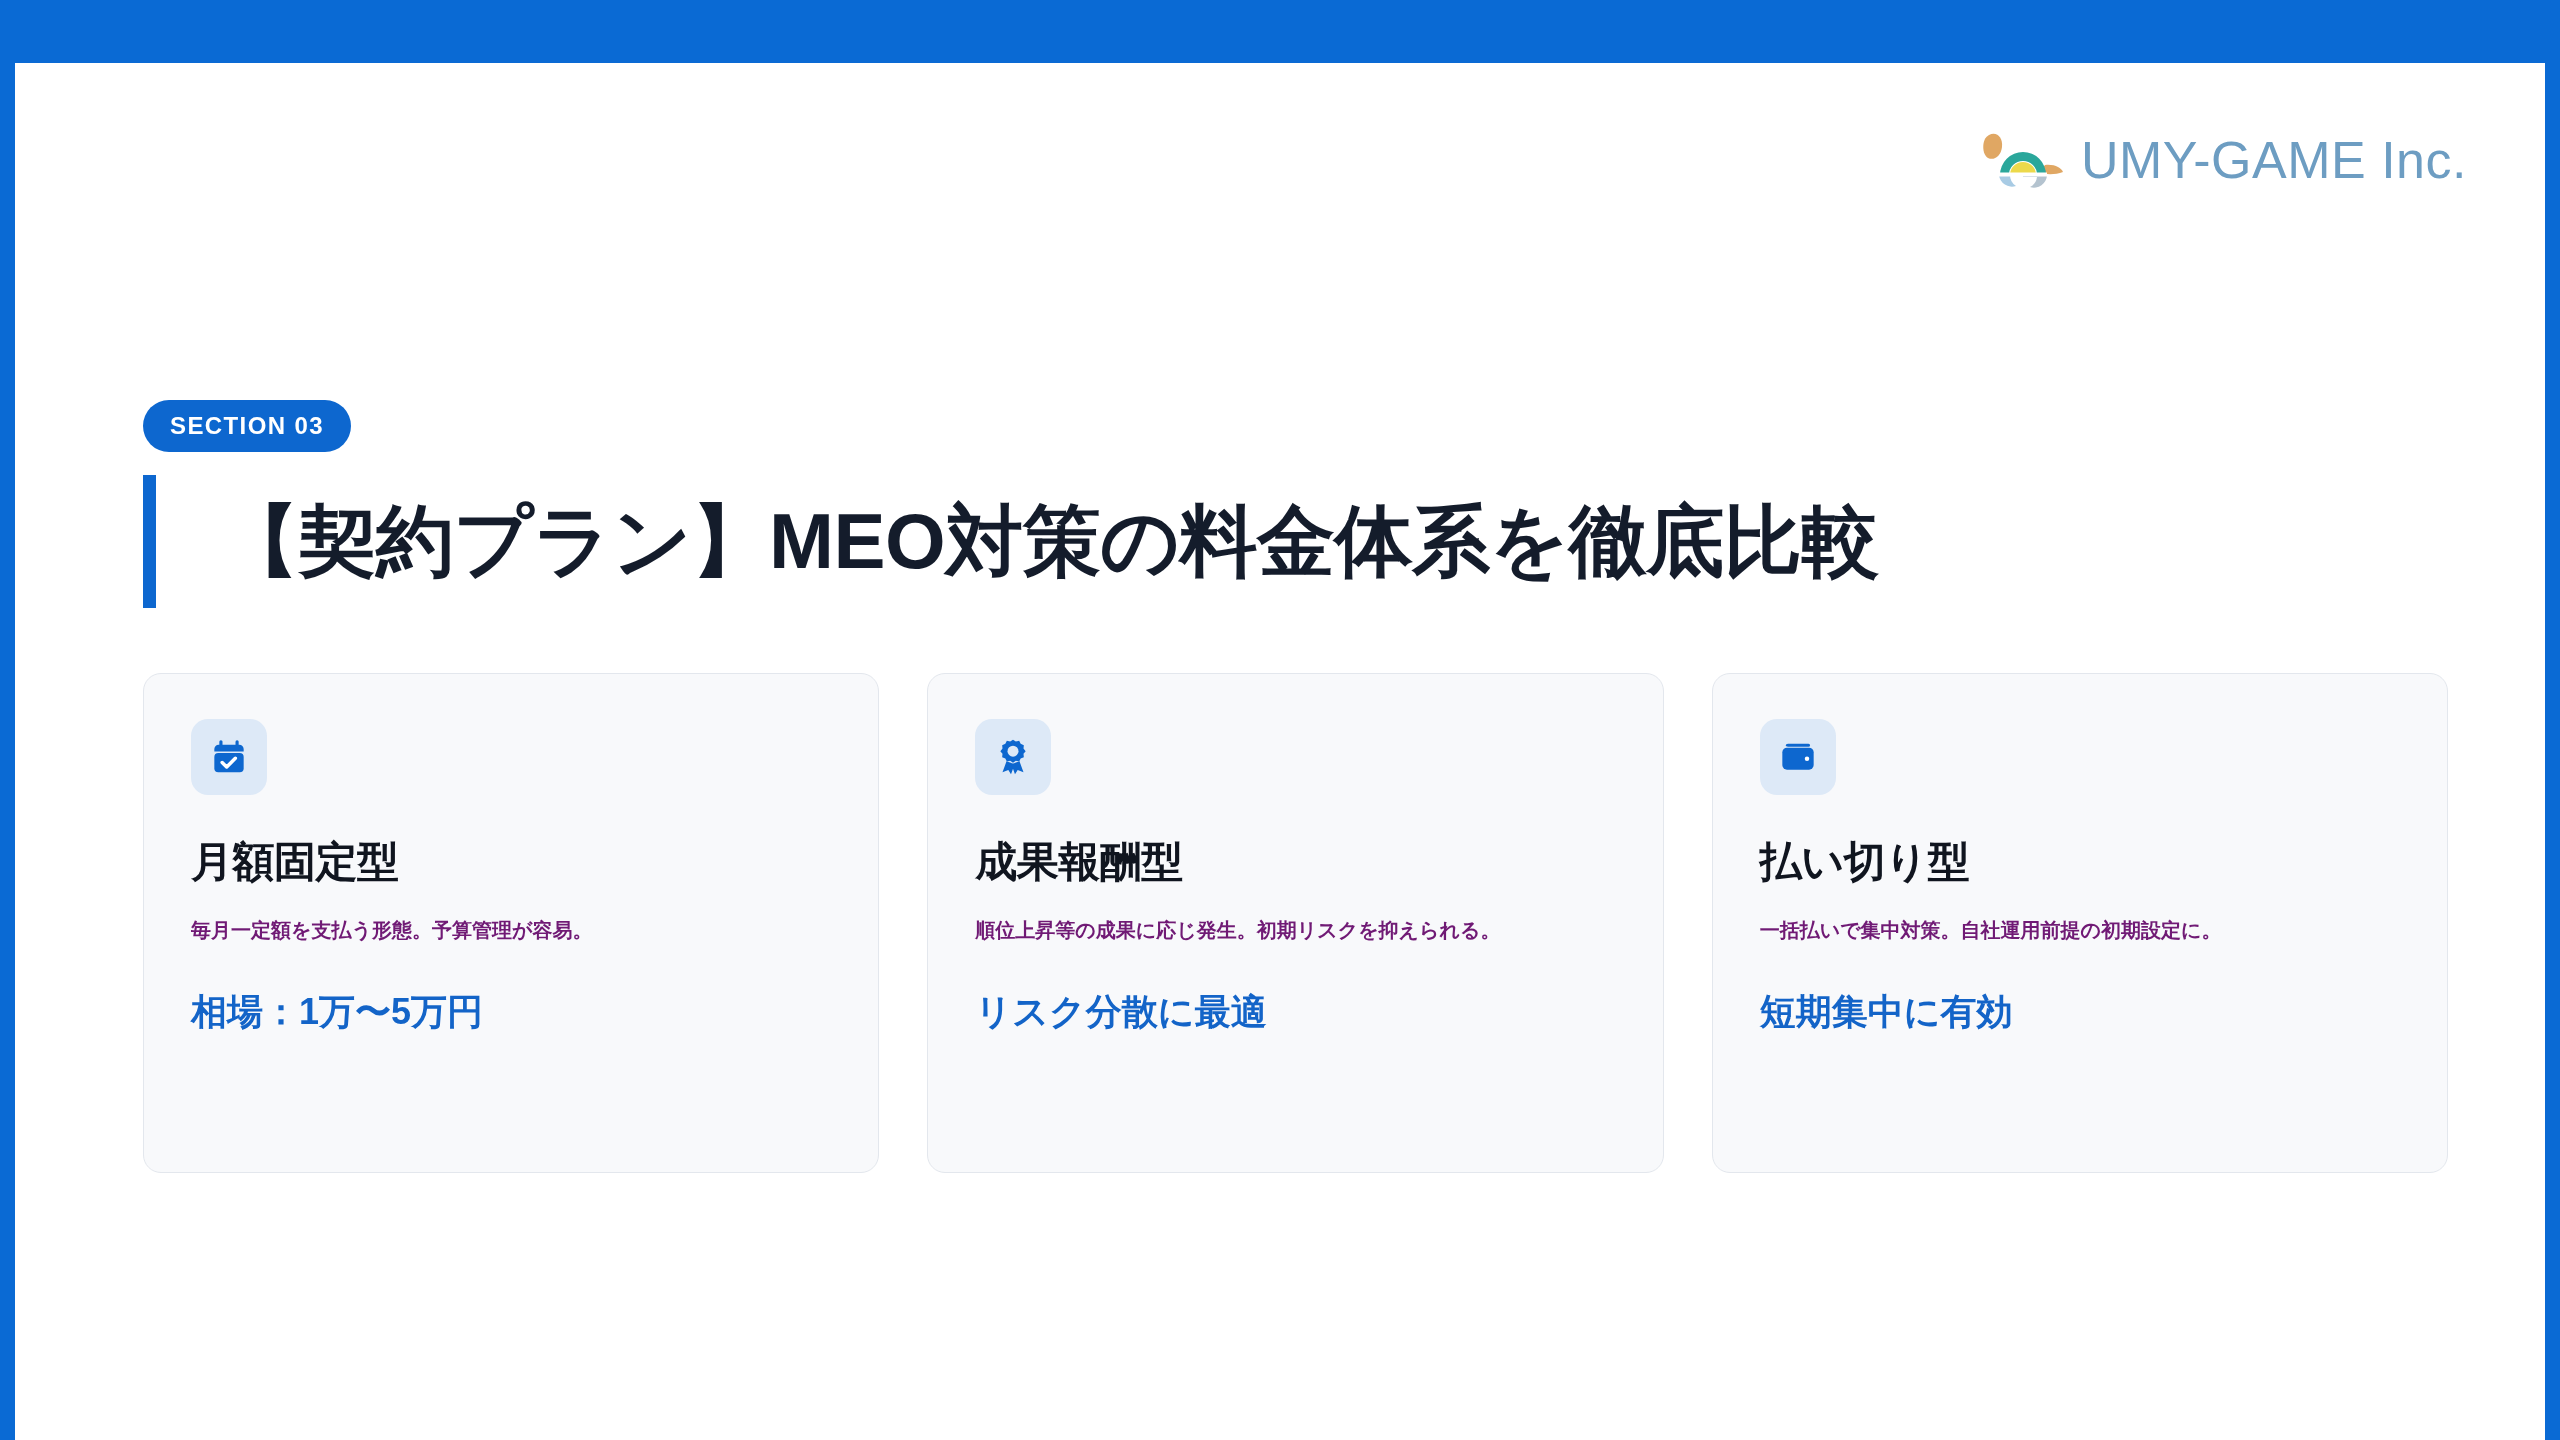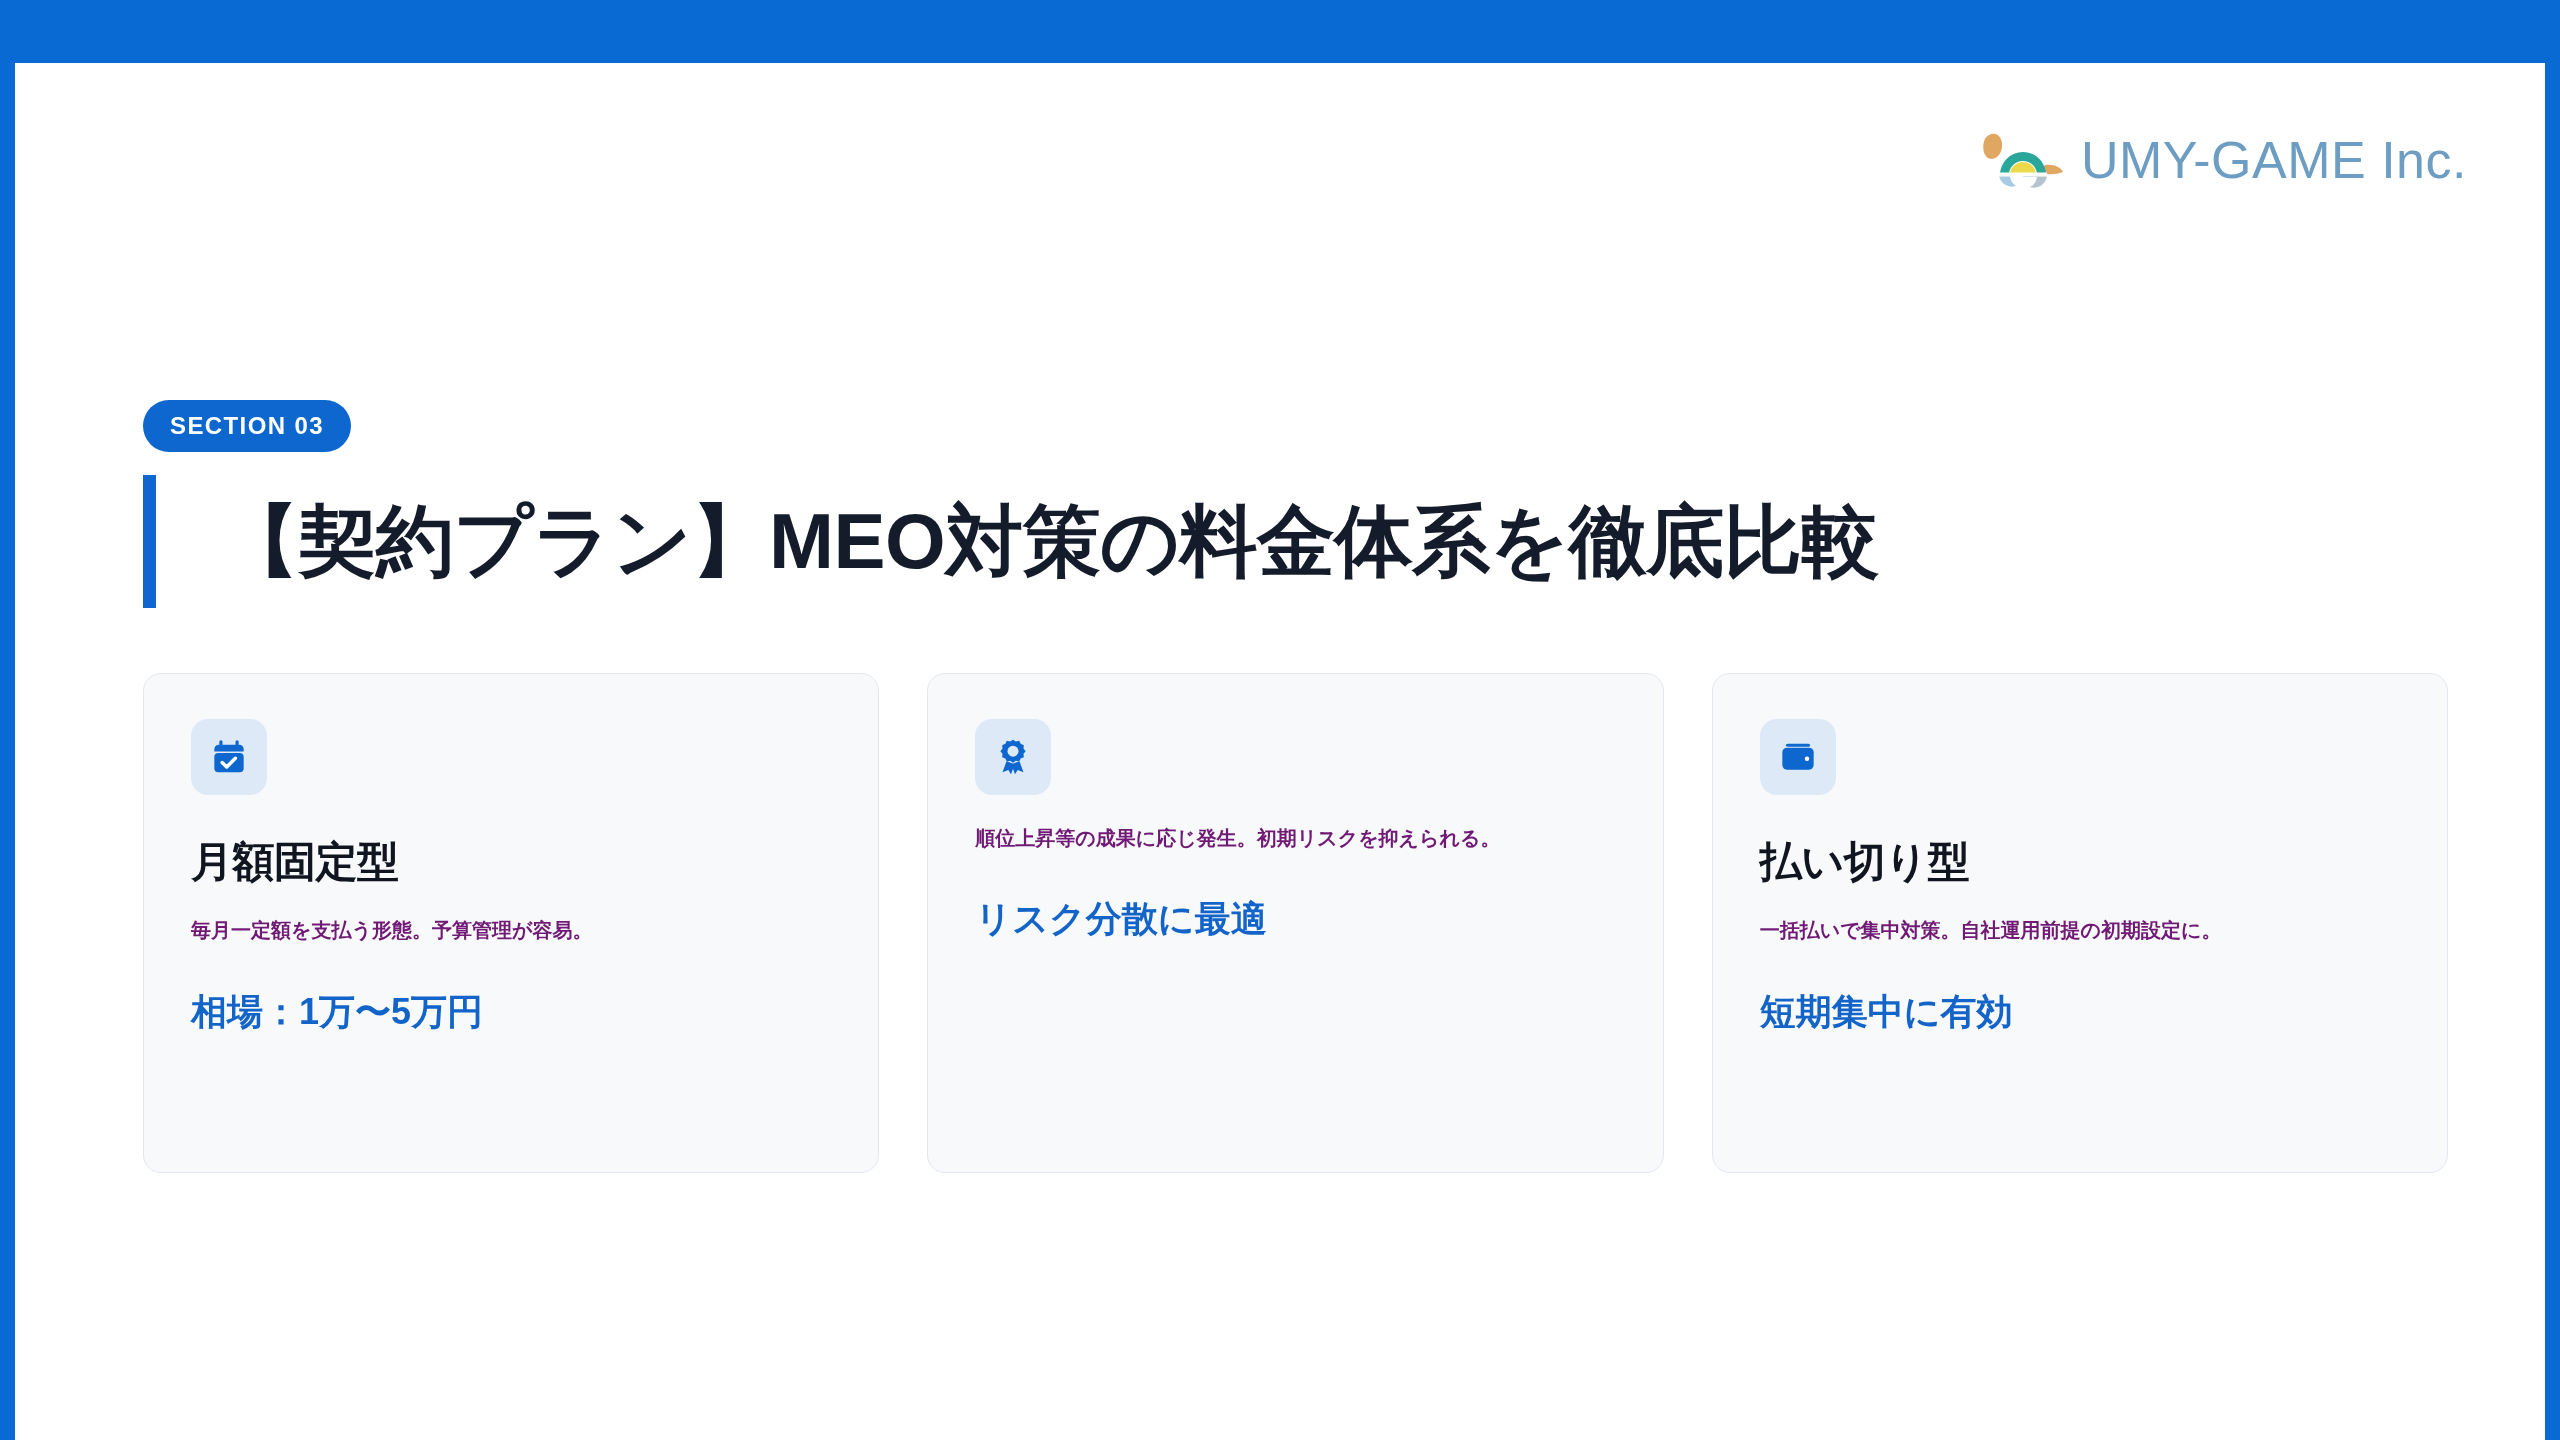--- a/index.html
+++ b/index.html
@@ -181,20 +181,21 @@
 
     <div class="plan-card">
       <div class="card-icon-tile">
         <svg viewBox="0 0 24 24" aria-hidden="true">
           <path d="M8.1 14.6l-2.4 6.6 3.5-1.4 1.6 2.6 2.2-6.1z" fill="#0d67cf"></path>
           <path d="M15.9 14.6l2.4 6.6-3.5-1.4-1.6 2.6-2.2-6.1z" fill="#0d67cf"></path>
           <path d="M12 1.6l1.7 1.1 2-.4.9 1.8 1.9.8-.2 2 1.3 1.6-1.3 1.6.2 2-1.9.8-.9 1.8-2-.4L12 15.4l-1.7-1.1-2 .4-.9-1.8-1.9-.8.2-2L4.4 8.5l1.3-1.6-.2-2 1.9-.8.9-1.8 2 .4z" fill="#0d67cf"></path>
           <circle cx="12" cy="8.5" r="3.3" fill="#dde9f7"></circle>
         </svg>
       </div>
+      <div class="card-title">成果報酬型</div>
       <div class="card-desc">順位上昇等の成果に応じ発生。初期リスクを抑えられる。</div>
       <div class="card-note">リスク分散に最適</div>
     </div>
 
     <div class="plan-card">
       <div class="card-icon-tile">
         <svg viewBox="0 0 24 24" aria-hidden="true">
           <path d="M4.6 5.4a1.4 1.4 0 0 1 1.4-1.4h12.3a.95.95 0 0 1 0 1.9H6z" fill="#0d67cf"></path>
           <rect x="2.6" y="6.4" width="18.8" height="13.2" rx="2.8" fill="#0d67cf"></rect>
           <circle cx="17.4" cy="13" r="1.35" fill="#ffffff"></circle>

